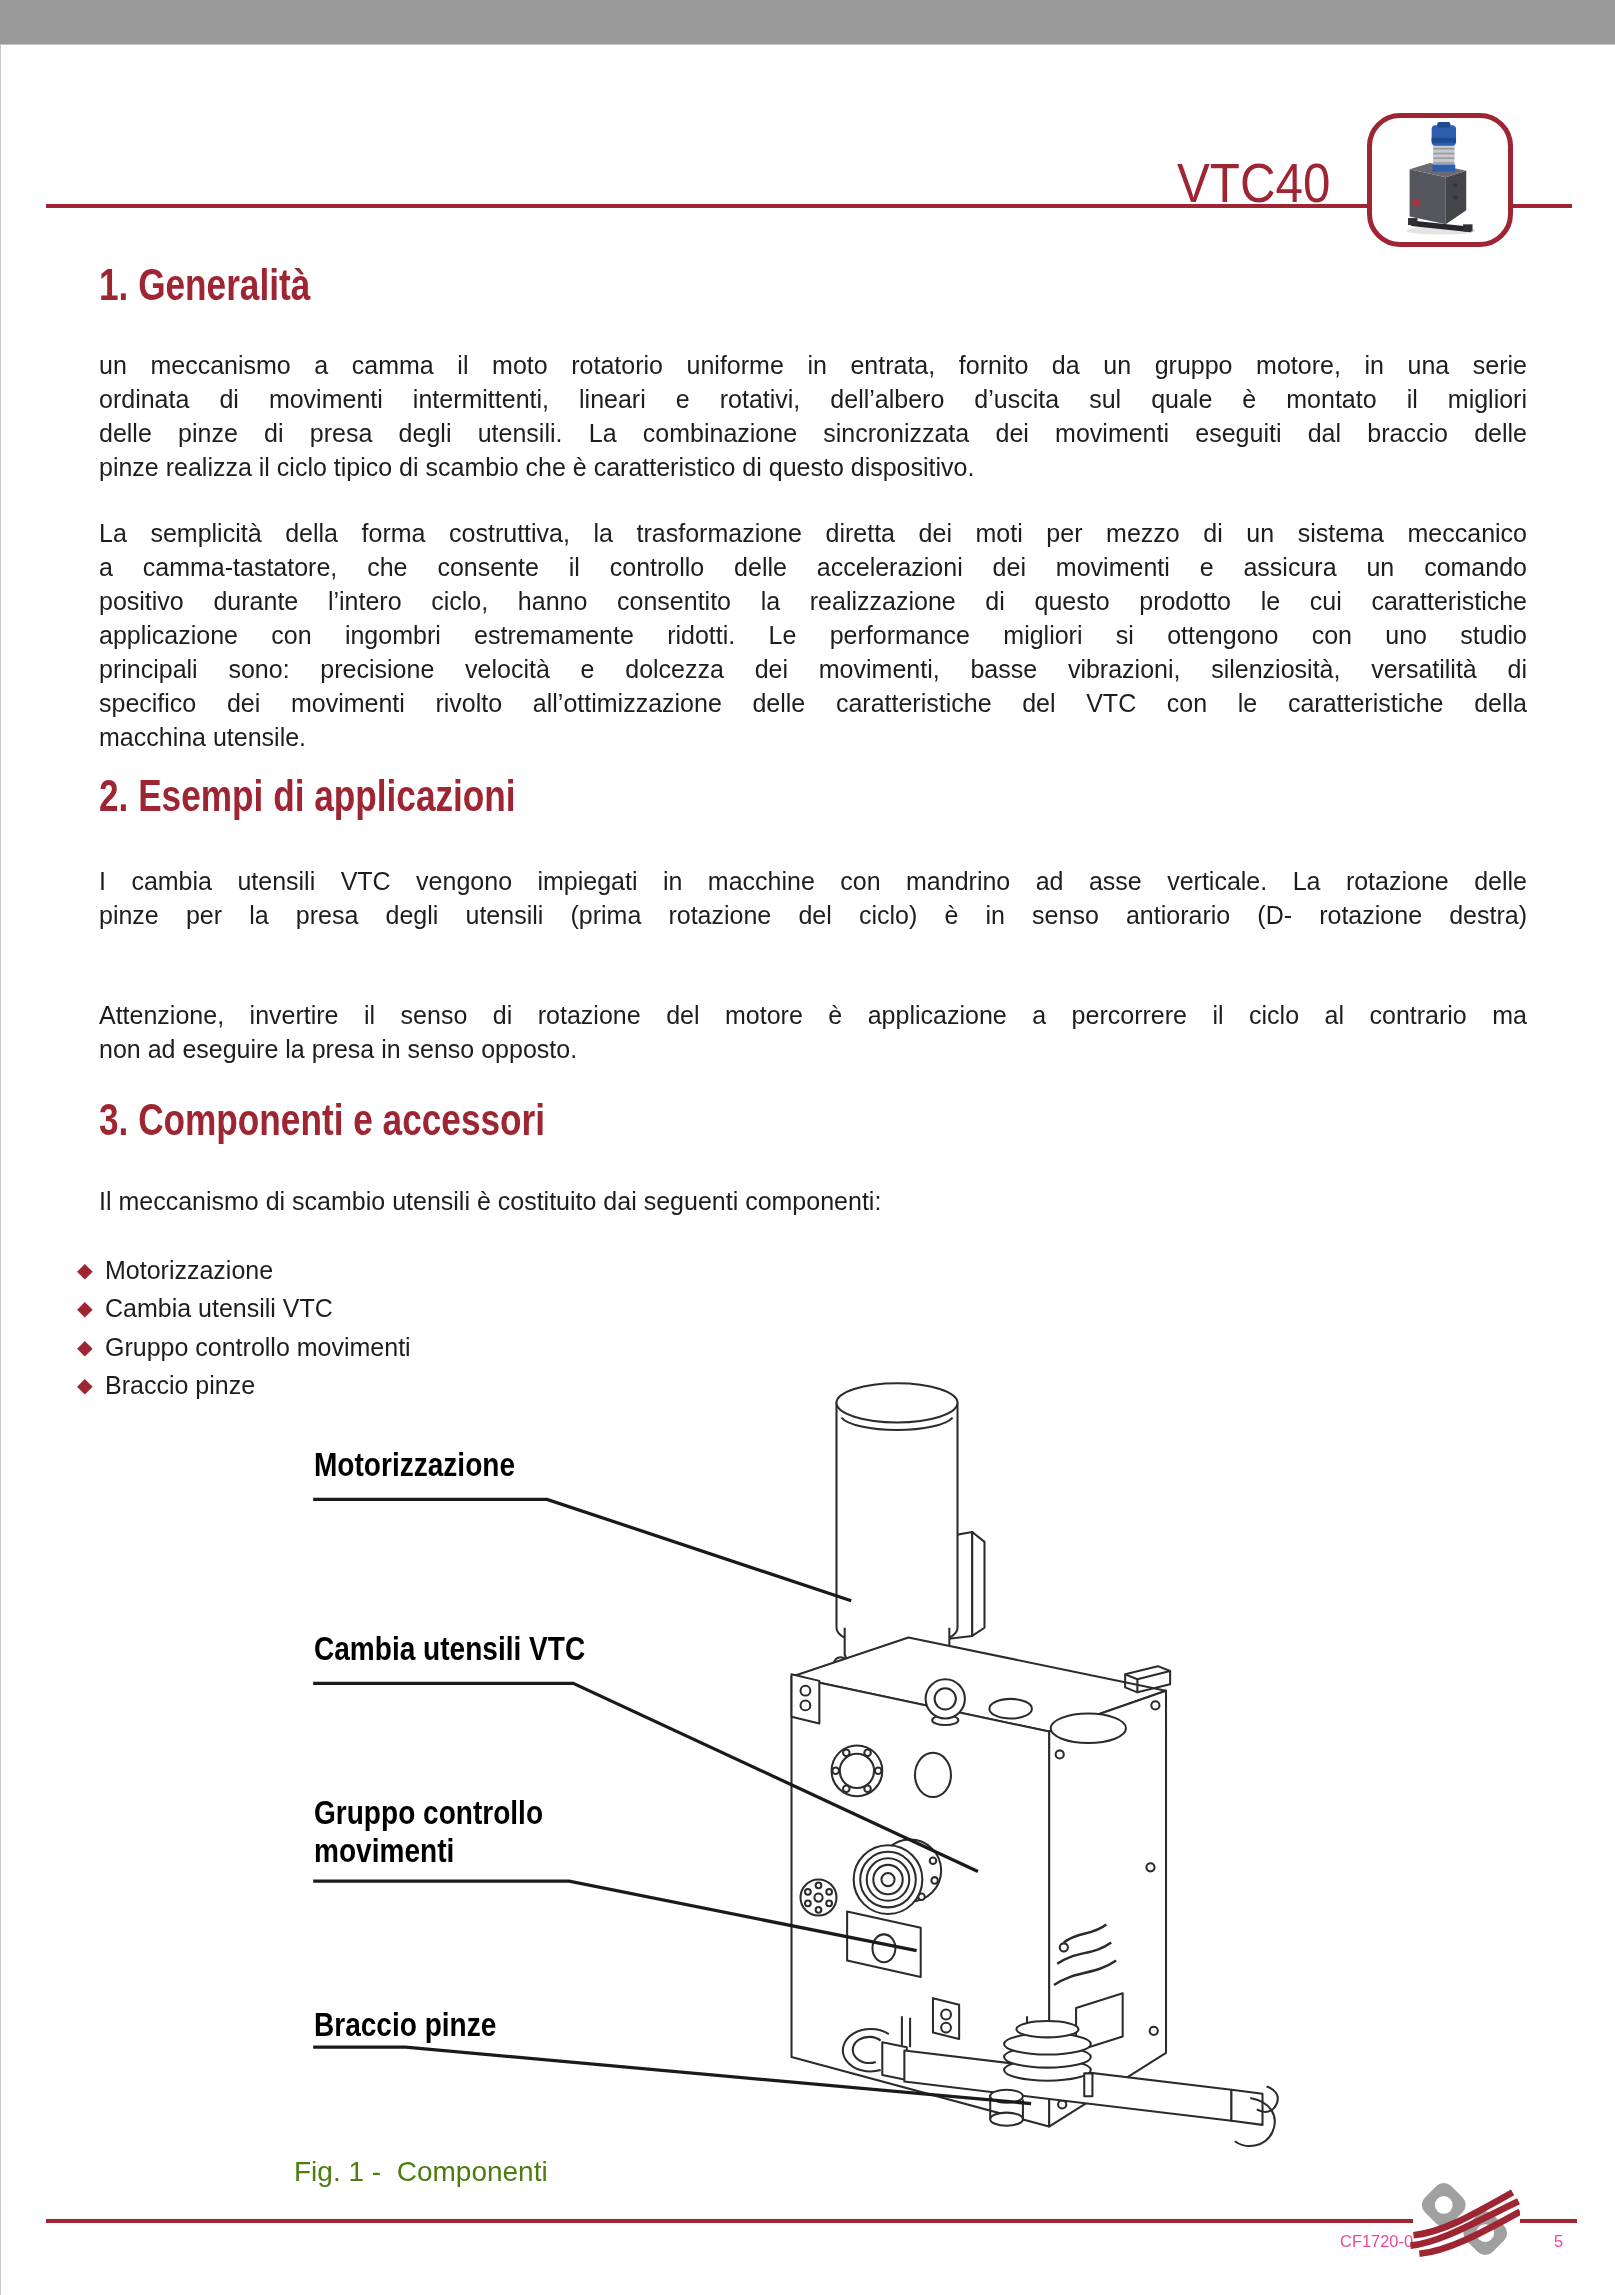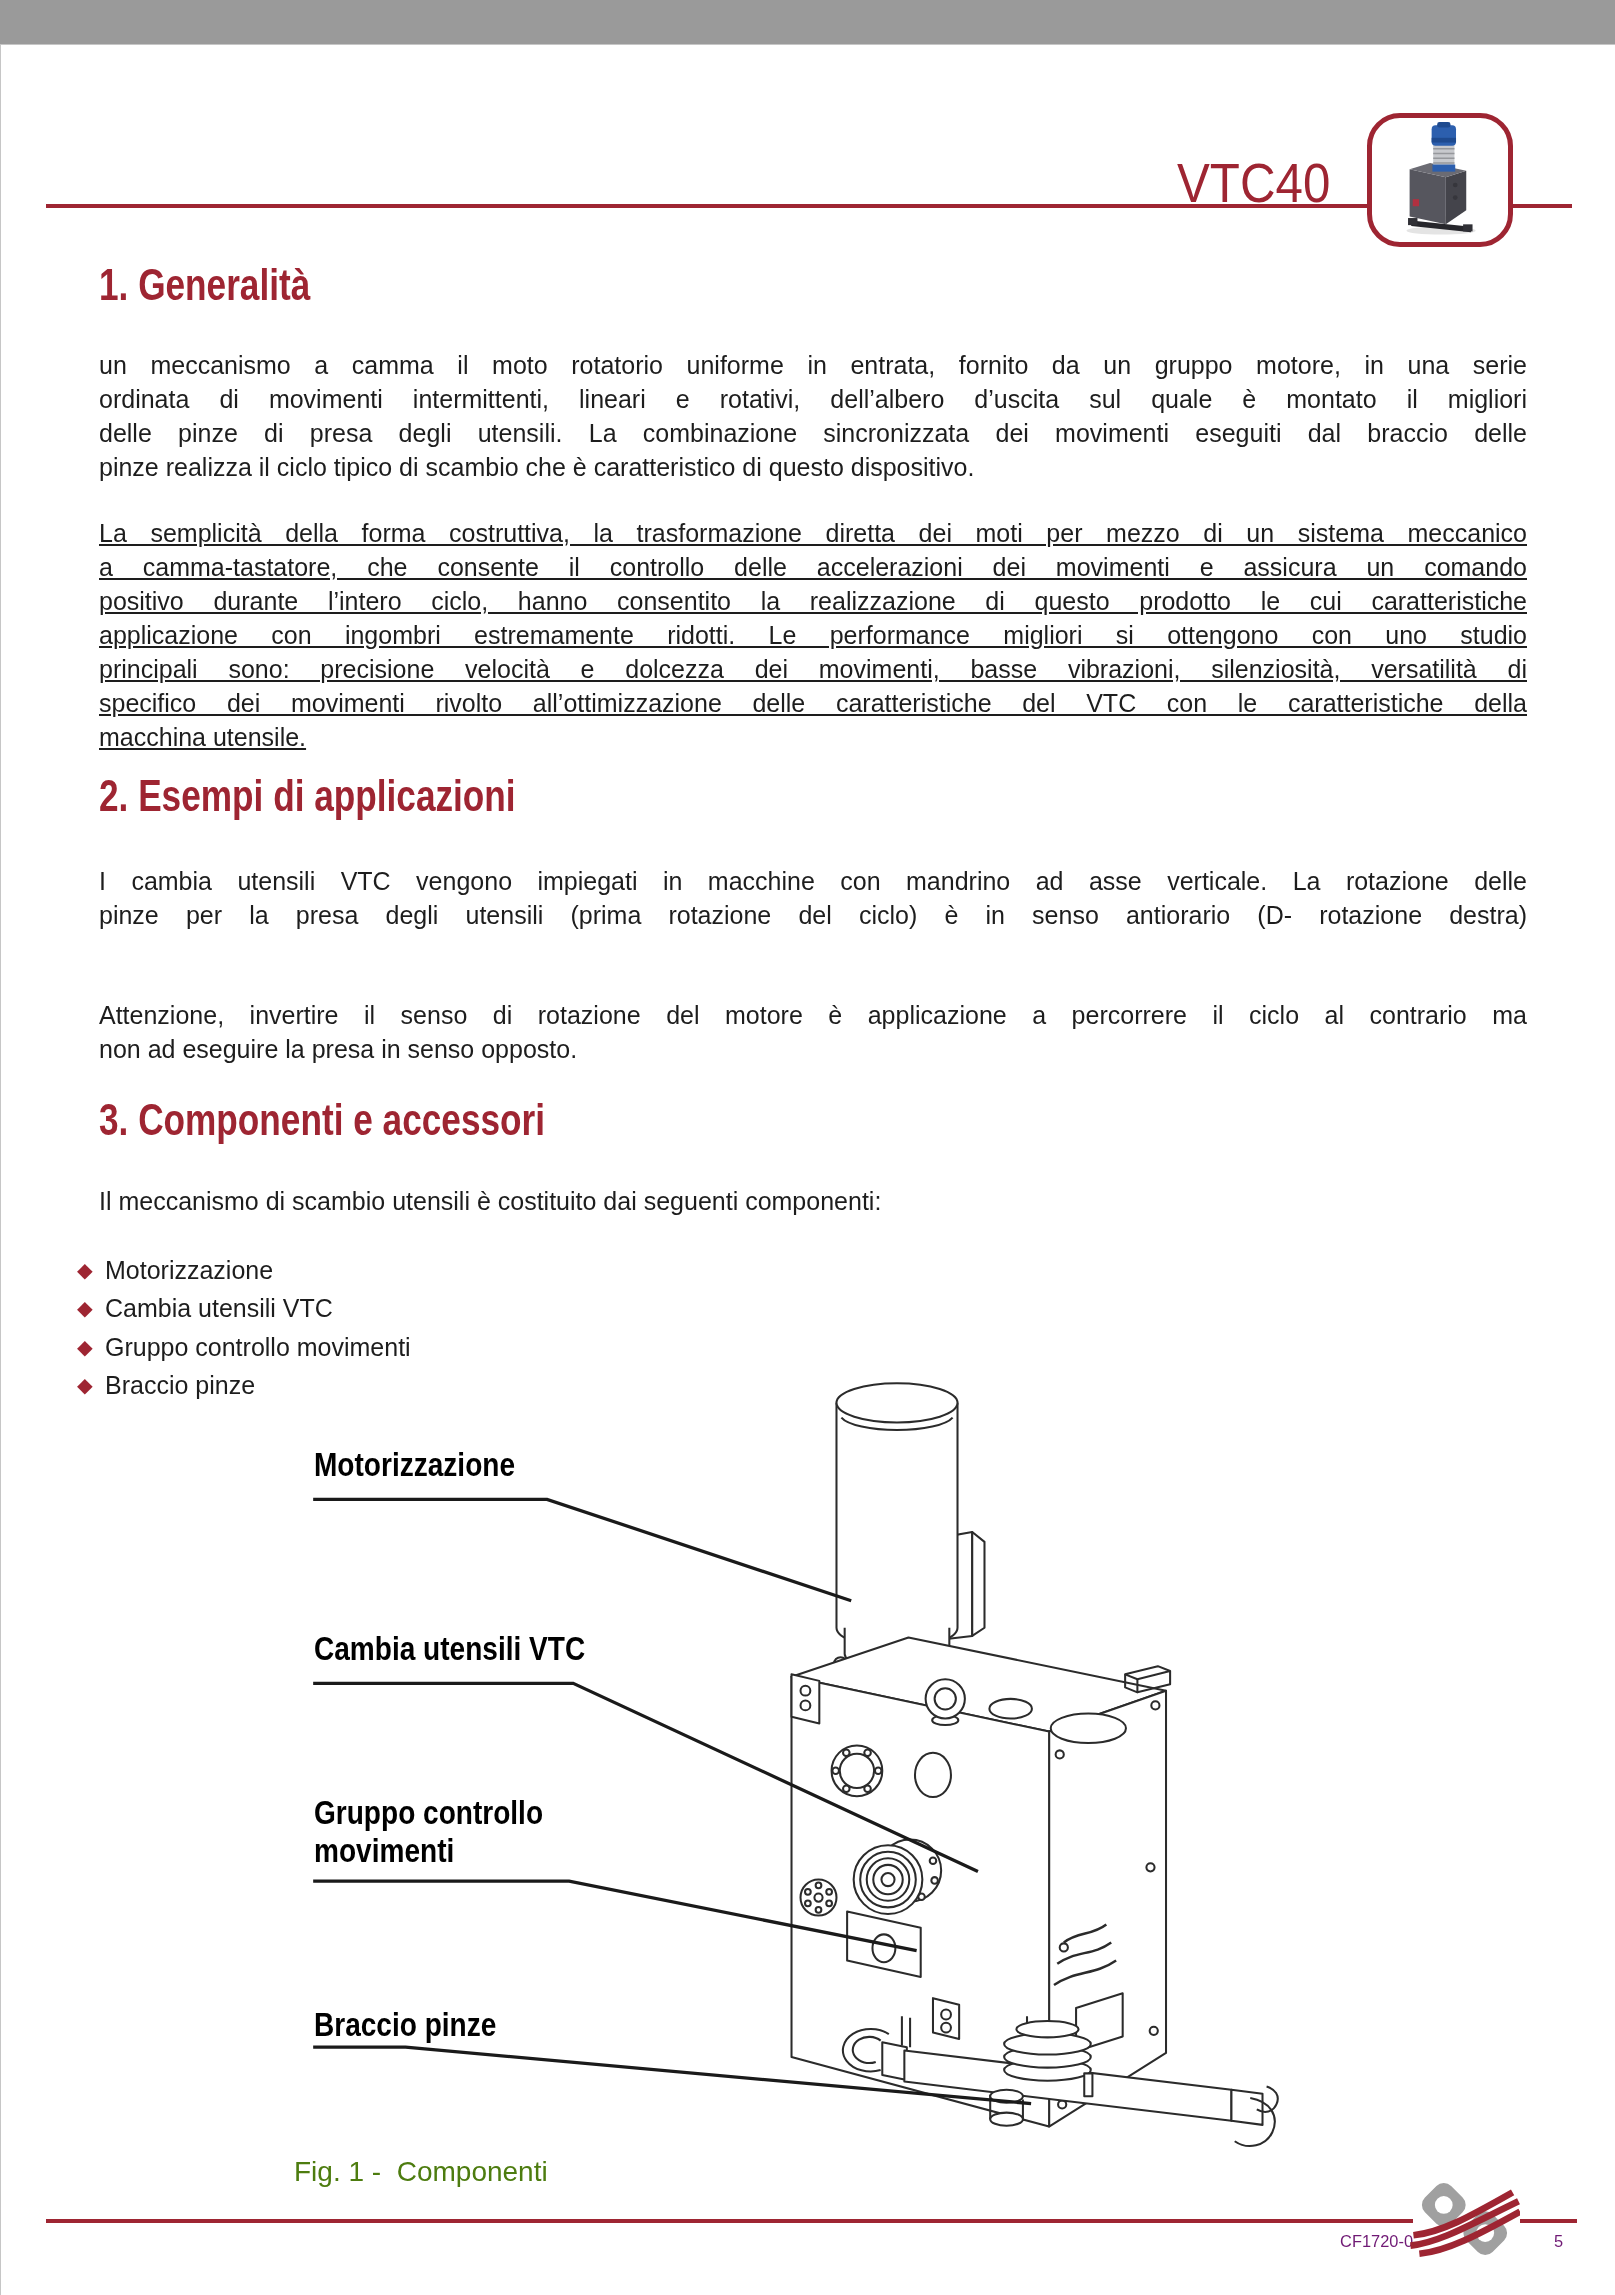--- a/index.html
+++ b/index.html
@@ -35,21 +35,21 @@
   
   .fig-svg{top:1325px;left:286px;}
   .fig-label{
     font-weight:bold;font-size:33px;line-height:38px;color:#000;
     transform:scaleX(.85);transform-origin:left top;white-space:nowrap;
   }
   .caption{font-size:28px;color:#4d7c0f;white-space:pre;}
   
   .footer-rule1{top:2174px;left:45px;width:1367px;height:4.1px;background:#9E2532;}
   .footer-rule2{top:2174px;left:1519px;width:57px;height:4.1px;background:#9E2532;}
-  .footer-text{font-size:16.4px;color:#701a75;line-height:1;}
+  .footer-text{font-size:16.4px;color:#ec4899;line-height:1;}
   .doc-code{top:2188px;left:1227px;width:185px;text-align:right;}
   .page-num{top:2188px;left:1541px;width:33px;text-align:center;}
   .footer-logo{top:2133px;left:1408px;z-index:4;}
 </style>
 </head>
 <body>
 
 <div class="page">
 
   <div class="abs brand-title">VTC40</div>
@@ -77,21 +77,21 @@
     </svg>
   </div>
 
   <div class="abs h" style="top:218px;left:98px;">1. Generalità</div>
   <div class="abs para justify" style="top:303px;left:98px;">
       <div class="jline">un meccanismo a camma il moto rotatorio uniforme in entrata, fornito da un gruppo motore, in una serie</div>
       <div class="jline">ordinata di movimenti intermittenti, lineari e rotativi, dell’albero d’uscita sul quale è montato il migliori</div>
       <div class="jline">delle pinze di presa degli utensili. La combinazione sincronizzata dei movimenti eseguiti dal braccio delle</div>
       <div>pinze realizza il ciclo tipico di scambio che è caratteristico di questo dispositivo.</div>
     </div>
-  <div class="abs para justify" style="top:471px;left:98px;text-decoration:underline;">
+  <div class="abs para justify" style="top:471px;left:98px;">
       <div class="jline">La semplicità della forma costruttiva, la trasformazione diretta dei moti per mezzo di un sistema meccanico</div>
       <div class="jline">a camma-tastatore, che consente il controllo delle accelerazioni dei movimenti e assicura un comando</div>
       <div class="jline">positivo durante l’intero ciclo, hanno consentito la realizzazione di questo prodotto le cui caratteristiche</div>
       <div class="jline">applicazione con ingombri estremamente ridotti. Le performance migliori si ottengono con uno studio</div>
       <div class="jline">principali sono: precisione velocità e dolcezza dei movimenti, basse vibrazioni, silenziosità, versatilità di</div>
       <div class="jline">specifico dei movimenti rivolto all’ottimizzazione delle caratteristiche del VTC con le caratteristiche della</div>
       <div>macchina utensile.</div>
     </div>
 
   <div class="abs h" style="top:729px;left:98px;">2. Esempi di applicazioni</div>

